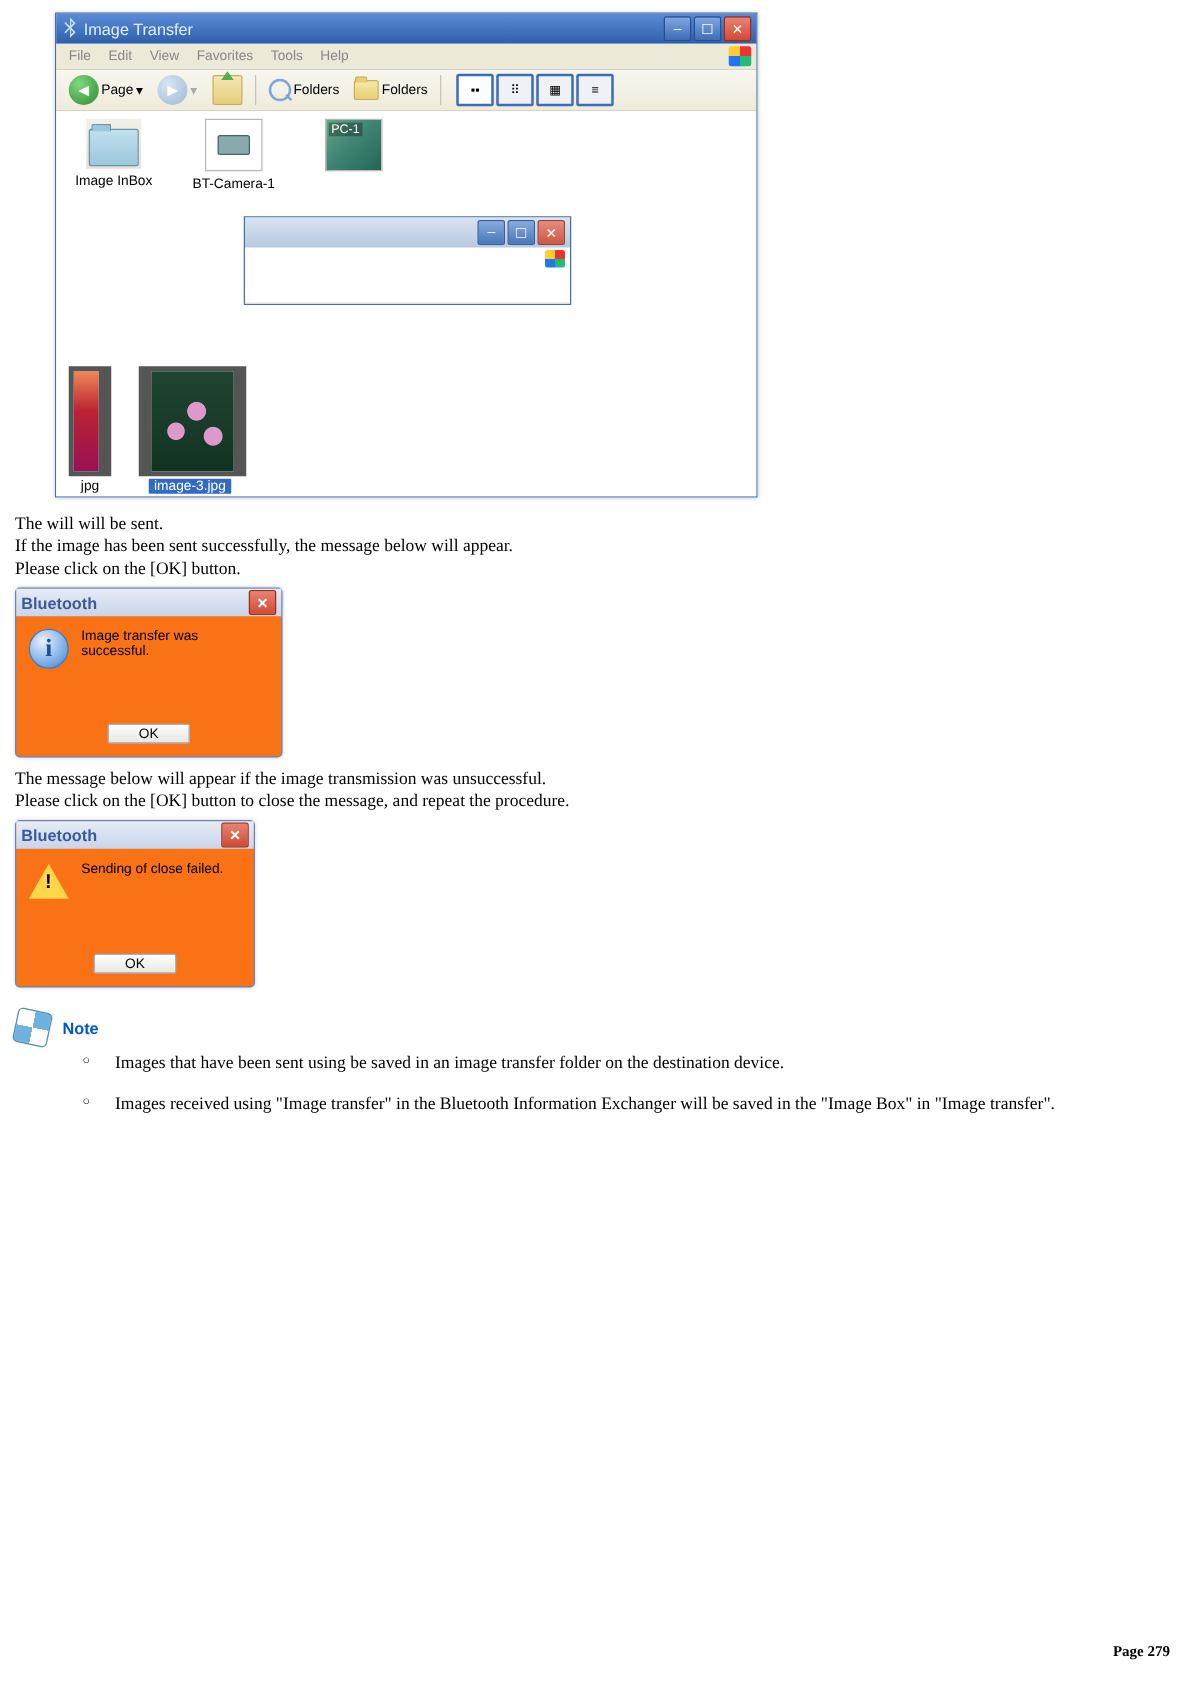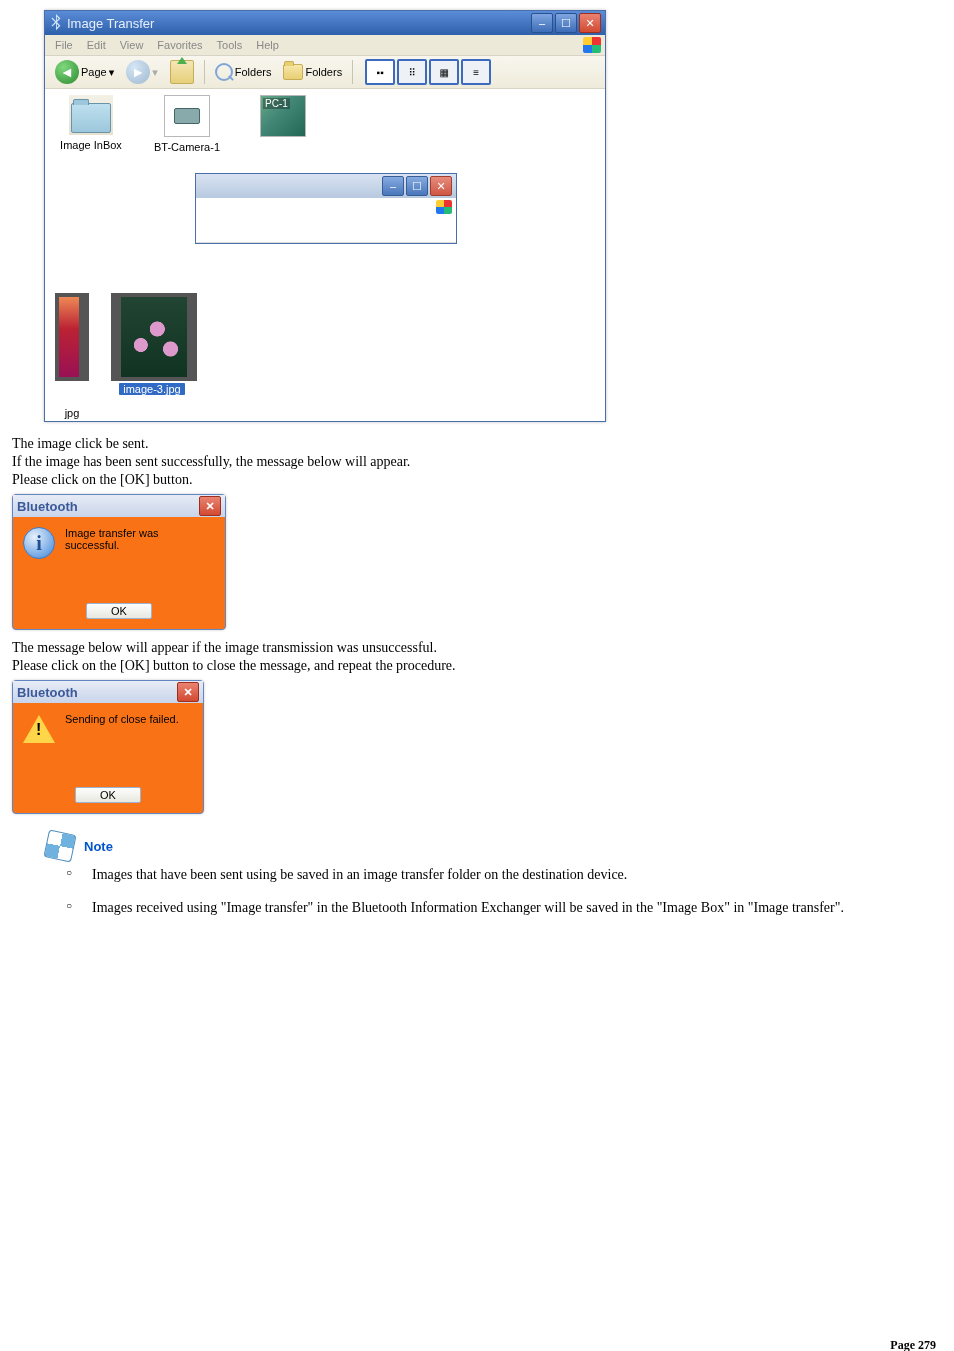--- a/index.html
+++ b/index.html
@@ -162,21 +162,21 @@
   .ic-info{
     width:30px;height:30px;border-radius:50%;background:radial-gradient(circle at 35% 30%,#e8f1fb,#6fa5e4 70%,#3d7bc9);
     display:flex;align-items:center;justify-content:center;color:#1e4f93;font-family:Georgia,serif;font-weight:bold;font-size:20px;border:1px solid #3d7bc9;
   }
   .ic-warn{
     width:0;height:0;border-left:16px solid transparent;border-right:16px solid transparent;border-bottom:28px solid #ffd54a;position:relative;
   }
   .ic-warn::before{content:"";position:absolute;left:-18px;top:-2px;width:0;height:0;border-left:18px solid transparent;border-right:18px solid transparent;border-bottom:32px solid #000;z-index:-1;}
   .ic-warn::after{content:"!";position:absolute;left:-3px;top:6px;color:#000;font-weight:bold;font-size:16px;}
 
-  .note-head{display:flex;align-items:center;gap:10px;margin-top:18px;margin-left:34px;}
+  .note-head{display:flex;align-items:center;gap:10px;margin-top:18px;}
   .note-icn{
     width:26px;height:26px;position:relative;
     background:conic-gradient(#6fb2e0 0 25%,#fff 0 50%,#6fb2e0 0 75%,#fff 0);
     transform:rotate(12deg);border-radius:4px;border:1px solid #4a8bbd;
   }
   .note-lbl{color:#0054cc;font-weight:bold;font-family:Arial,sans-serif;font-size:13px;}
   ul.notes{margin:6px 0 0 40px;padding:0;list-style:none;font-size:14px;}
   ul.notes li{position:relative;padding-left:40px;margin-bottom:14px;line-height:1.35;}
   ul.notes li::before{content:"○";position:absolute;left:14px;top:0;font-size:10px;}
   .footer{position:relative;margin-top:420px;text-align:right;font-family:"Times New Roman",serif;font-size:12px;font-weight:bold;padding-right:6px;}
@@ -274,27 +274,27 @@
 
     <div style="margin-top:140px;display:flex;gap:22px;align-items:flex-end;">
       <div class="filmthumb" style="width:34px;">
         <div class="frame f1" style="height:80px;border-left-width:4px;"></div>
       </div>
       <div class="filmthumb">
         <div class="frame f2"></div>
       </div>
     </div>
     <div class="labrow">
-      <div class="cell" style="width:34px;margin-top:24px;">jpg</div>
+      <div class="cell" style="width:34px;">jpg</div>
       <div class="cell"><span class="sel">image-3.jpg</span></div>
     </div>
   </div>
 </div>
 
-<p>The image click be sent.</p>
+<p>The will will be sent.</p>
 <p>If the image has been sent successfully, the message below will appear.</p>
 <p>Please click on the [OK] button.</p>
 
 <div class="dlg">
   <div class="titlebar">
     <div class="ttl">
         <span>Bluetooth</span>
       </div>
     <div class="winbtns">
         <div class="winbtn close">✕</div>

